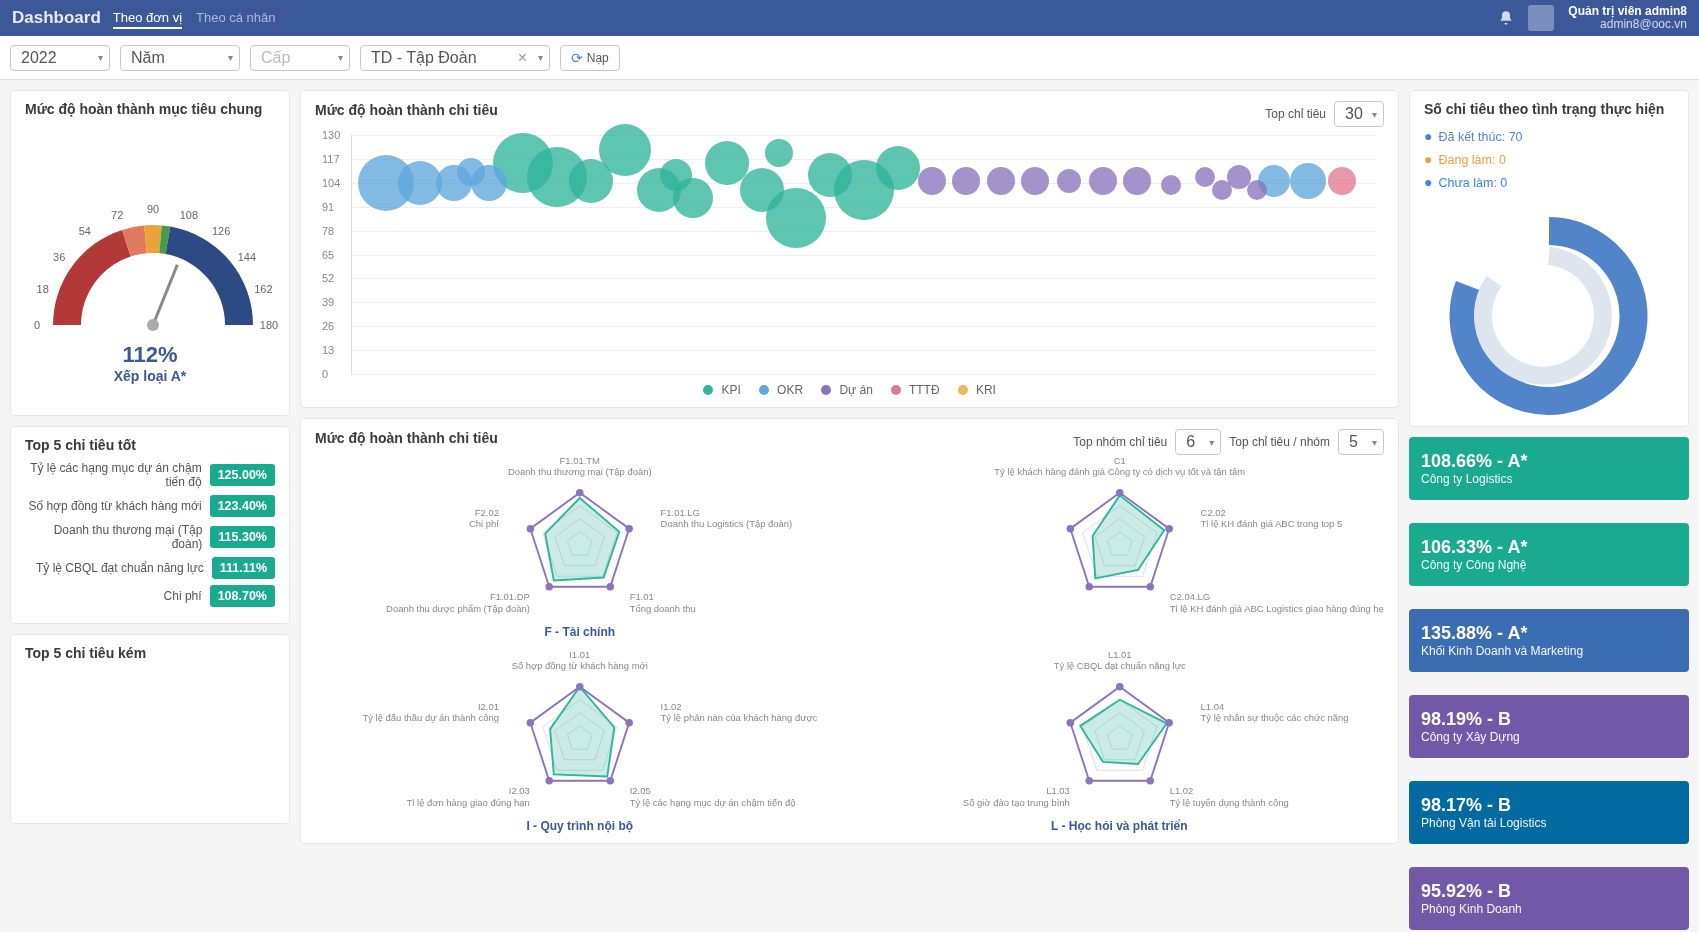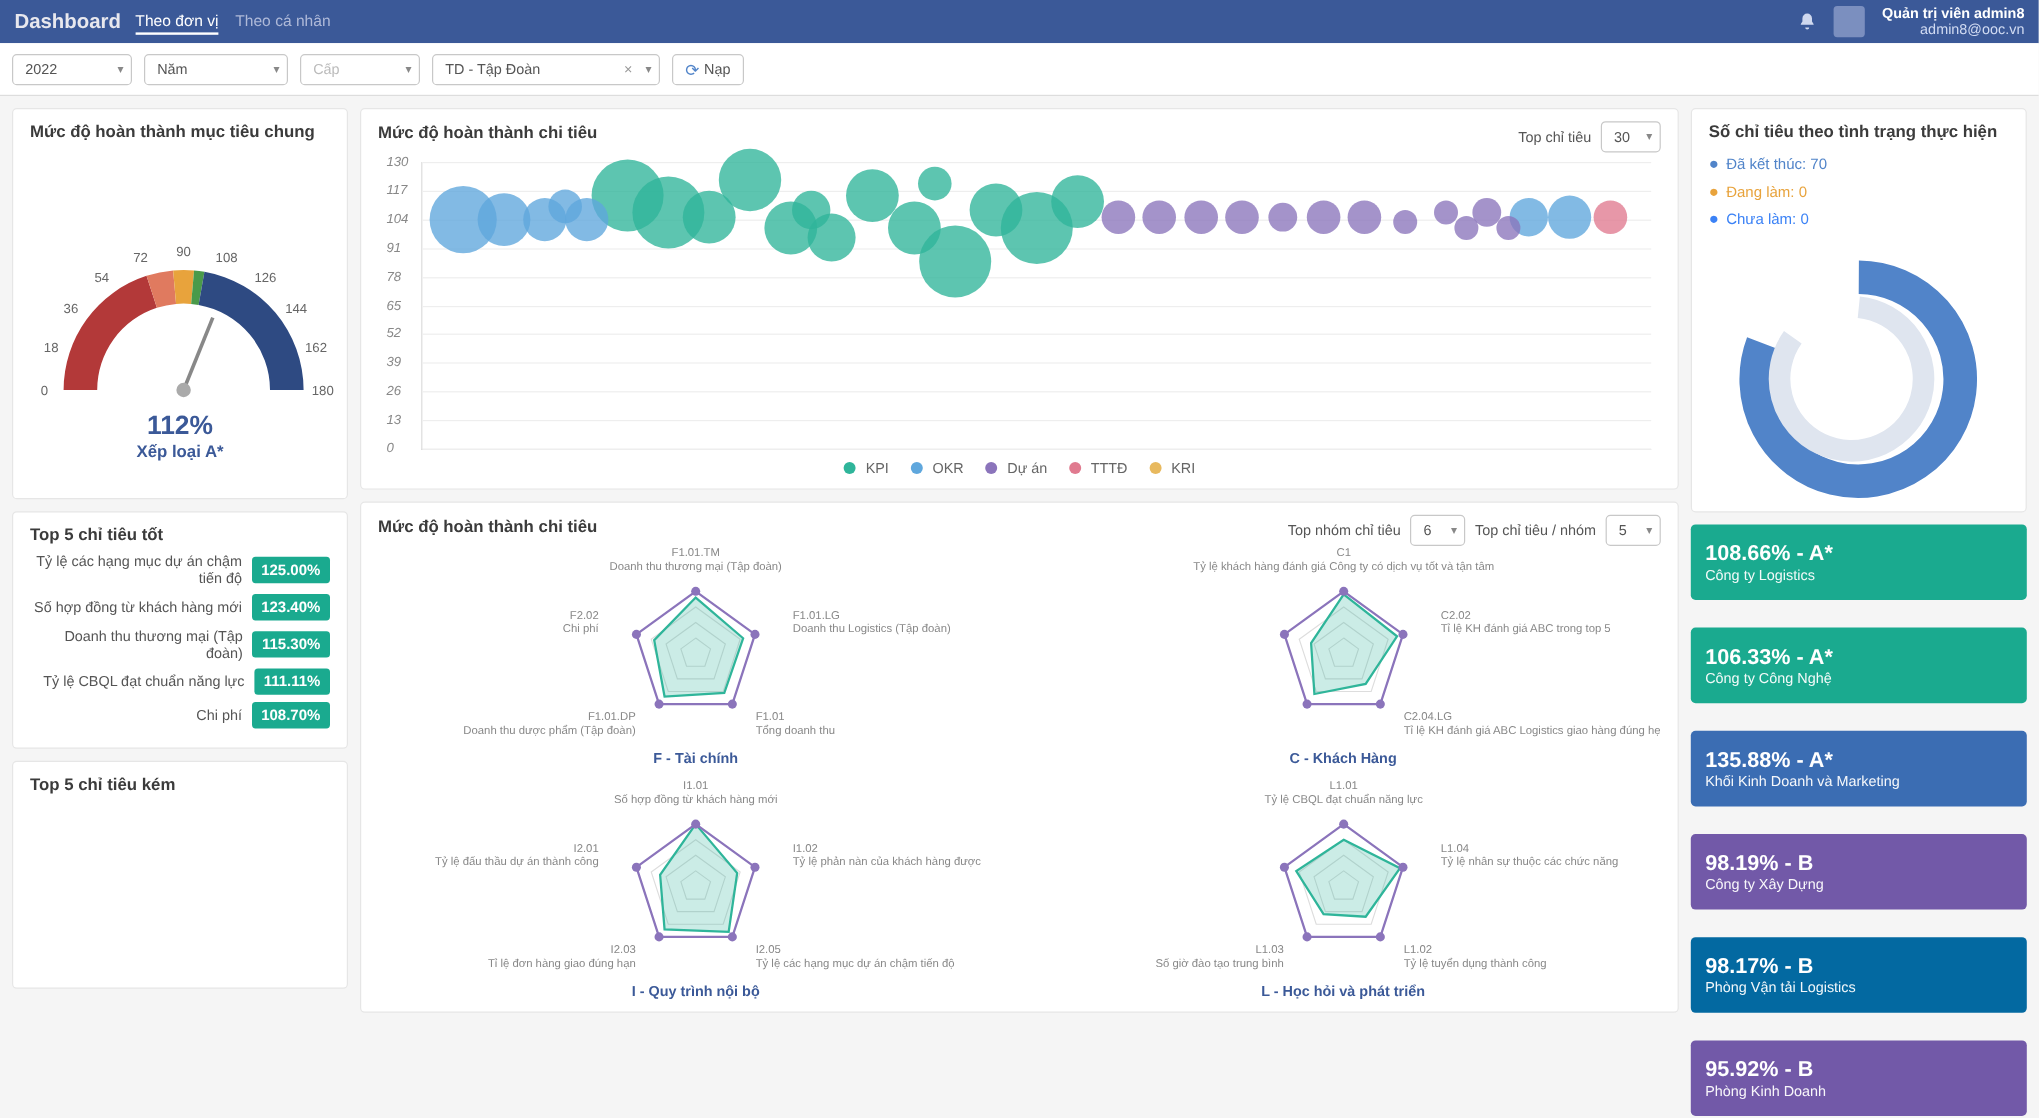--- a/index.html
+++ b/index.html
@@ -13,21 +13,21 @@
 .tab { padding: 2px 0; cursor: pointer; }
 .tab.active { color: #fff; border-bottom: 2px solid #fff; }
 .header-right { display: flex; align-items: center; gap: 14px; }
 .user-badge { text-align: right; font-size: 12px; line-height: 13px; color: #d1dbf2; }
 .user-badge .uname { color: #fff; font-weight: 600; }
 .avatar { width: 26px; height: 26px; border-radius: 3px; background: #7b8fbf; }
 .bell { width: 16px; height: 16px; }
 
 
 .filters { height: 44px; display: flex; align-items: center; gap: 10px; padding: 0 10px; background: #fff; border-bottom: 1px solid #ddd; }
-.sel { height: 26px; border: 1px solid #c8c8c8; border-radius: 4px; background: #fff; padding: 0 22px 0 10px; font-size: 12px; color: #555; position: relative; display: flex; align-items: center; }
+.sel { height: 26px; border: 1px solid #c8c8c8; border-radius: 4px; background: #fff; padding: 0 22px 0 10px; font-size: 16px; color: #555; position: relative; display: flex; align-items: center; }
 .sel::after { content: "▾"; position: absolute; right: 6px; color: #888; font-size: 10px; }
 .sel.placeholder { color: #bbb; }
 .sel .clear { position: absolute; right: 22px; color: #999; cursor: pointer; }
 .btn-refresh { display: flex; align-items: center; gap: 4px; height: 26px; padding: 0 10px; border: 1px solid #c8c8c8; border-radius: 4px; cursor: pointer; color: #555; font-size: 12px; }
 .ref-icon { color: #5184c9; font-size: 14px; }
 
 
 .grid { display: grid; grid-template-columns: 280px 1fr 280px; gap: 10px; padding: 10px; }
 .panel { background: #fff; border-radius: 4px; border: 1px solid #e6e6e6; padding: 10px 14px; }
 .panel-title { font-size: 14px; font-weight: 700; color: #3b3b3b; margin-bottom: 8px; }
@@ -35,21 +35,21 @@
 
 
 .gauge-wrap { position: relative; height: 280px; }
 .gauge-center { text-align: center; margin-top: -16px; }
 .gauge-val { font-size: 22px; font-weight: 700; color: #3b5998; }
 .gauge-grade { font-size: 14px; font-weight: 600; color: #3b5998; }
 
 
 .bubble-area { height: 240px; position: relative; border-left: 1px solid #ddd; border-bottom: 1px solid #ddd; margin: 8px 8px 8px 36px; }
 .bubble-area .grid-line { position: absolute; left: 0; right: 0; border-top: 1px solid #eee; }
-.y-tick { position: absolute; left: -30px; font-size: 11px; color: #888; transform: translateY(-50%); font-style: italic; }
+.y-tick { position: absolute; left: -30px; font-size: 11px; color: #888; transform: translateY(-50%); }
 .bubble { position: absolute; border-radius: 50%; transform: translate(-50%, -50%); }
 .legend { display: flex; gap: 18px; justify-content: center; margin-top: 6px; font-size: 12px; color: #666; }
 .legend span::before { content: ""; display: inline-block; width: 10px; height: 10px; border-radius: 50%; margin-right: 5px; vertical-align: -1px; }
 
 
 .donut-wrap { display: flex; flex-direction: column; }
 .dlegend { font-size: 12.5px; line-height: 22px; margin-bottom: 22px; }
 .dlegend div::before { content: "●"; margin-right: 6px; font-size: 14px; }
 
 
@@ -308,21 +308,20 @@
                <text class="rlabel" x="220" y="21" text-anchor="middle">Tỷ lệ khách hàng đánh giá Công ty có dịch vụ tốt và tận tâm</text>
               <text class="rcode" x="305.5950864665638" y="64.2786404500042" text-anchor="start">C2.02</text>
                <text class="rlabel" x="305.5950864665638" y="76.2786404500042" text-anchor="start">Tỉ lệ KH đánh giá ABC trong top 5</text>
               <text class="rcode" x="272.90067270632255" y="153.72135954999578" text-anchor="start">C2.04.LG</text>
                <text class="rlabel" x="272.90067270632255" y="165.72135954999578" text-anchor="start">Tỉ lệ KH đánh giá ABC Logistics giao hàng đúng hẹn</text>
               <text class="rcode" x="167.09932729367742" y="153.72135954999578" text-anchor="end"></text>
                <text class="rlabel" x="167.09932729367742" y="165.72135954999578" text-anchor="end"></text>
               <text class="rcode" x="134.40491353343617" y="64.27864045000422" text-anchor="end"></text>
                <text class="rlabel" x="134.40491353343617" y="76.27864045000422" text-anchor="end"></text>
         </svg>
-        <div class="radar-title">C - Khách Hàng</div>
       </div>
           <div class="radar-cell">
         <svg class="radar-svg" viewBox="0 0 440 180">
           <polygon points="220,81.25 233.07702709905837,90.75101632734447 228.08204721902152,106.12398367265553 211.9179527809785,106.12398367265553 206.92297290094163,90.75101632734447 " fill="none" stroke="#ddd"></polygon>
               <polygon points="220,67.5 246.1540541981167,86.50203265468895 236.164094438043,117.24796734531105 203.835905561957,117.24796734531105 193.84594580188326,86.50203265468895 " fill="none" stroke="#ddd"></polygon>
               <polygon points="220,53.75 259.2310812971751,82.25304898203342 244.24614165706453,128.37195101796658 195.75385834293547,128.37195101796658 180.76891870282492,82.25304898203342 " fill="none" stroke="#ddd"></polygon>
               <polygon points="220,40 272.3081083962334,78.00406530937789 252.32818887608602,139.4959346906221 187.67181112391398,139.4959346906221 167.69189160376655,78.00406530937789 " fill="none" stroke="#ddd"></polygon>
           <polygon points="220,40 256.6156758773634,83.10284571656453 249.09536998847742,135.04634122155989 192.5210394553269,132.8215444870288 188.61513496225993,84.80243918562674 " fill="rgba(47,181,154,.25)" stroke="#2fb59a" stroke-width="2"></polygon>
           <polygon points="220,40 272.3081083962334,78.00406530937789 252.32818887608602,139.4959346906221 187.67181112391398,139.4959346906221 167.69189160376655,78.00406530937789 " fill="none" stroke="#8b74bb" stroke-width="2"></polygon>
           <circle cx="220" cy="40" r="4" fill="#8b74bb"></circle>

